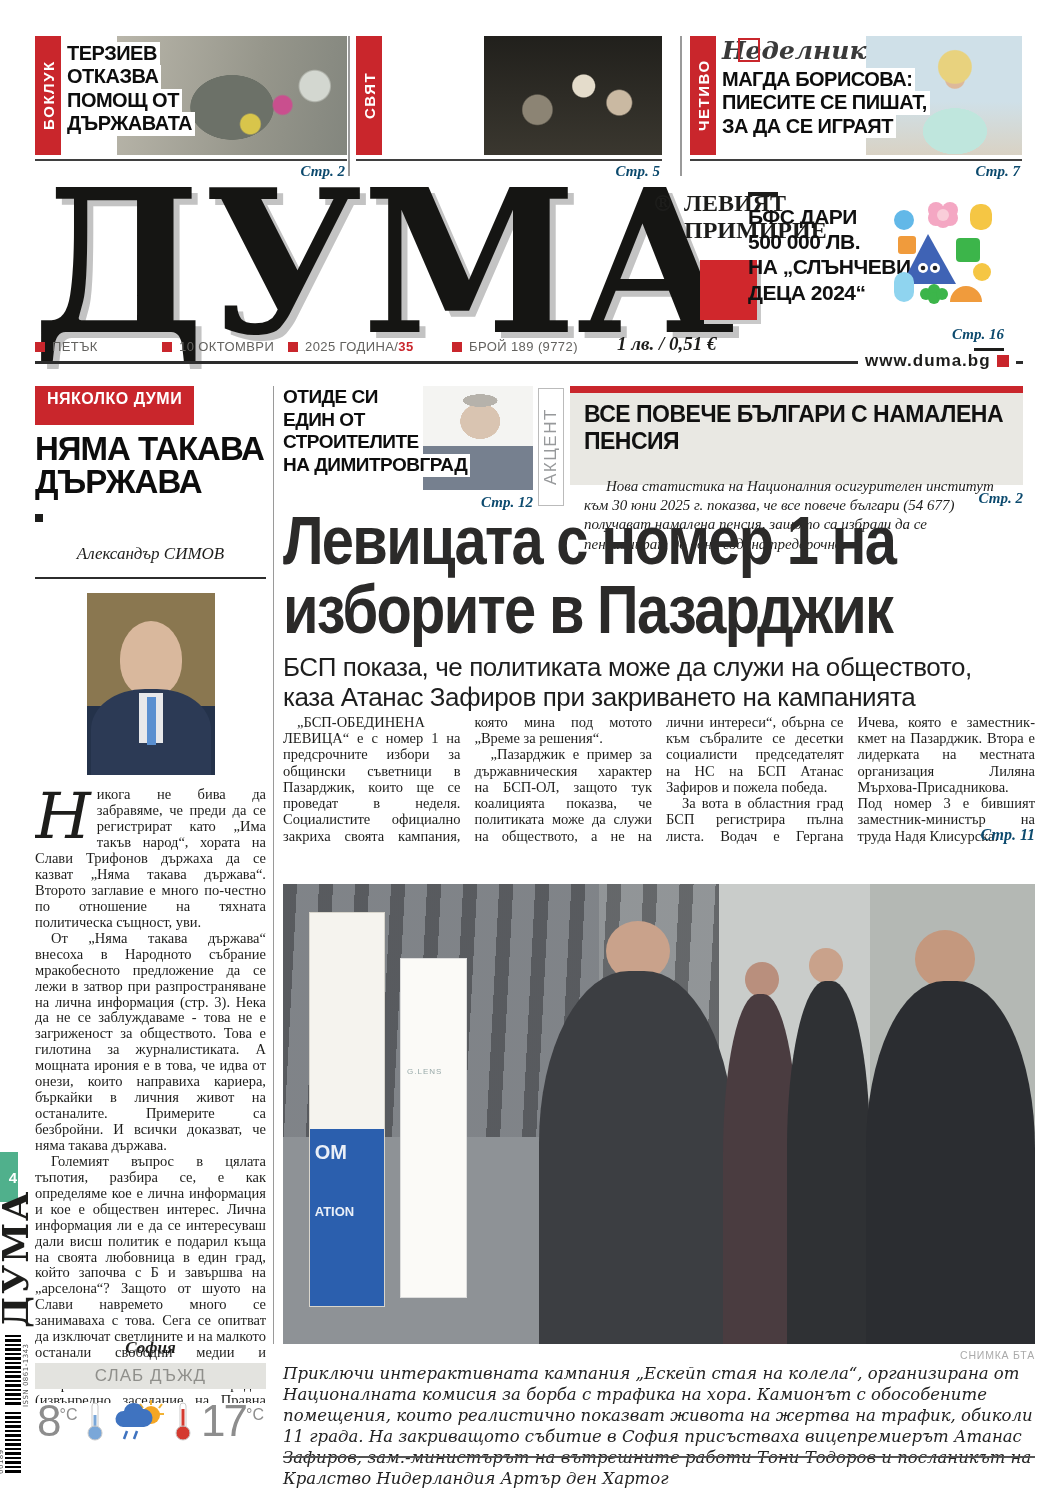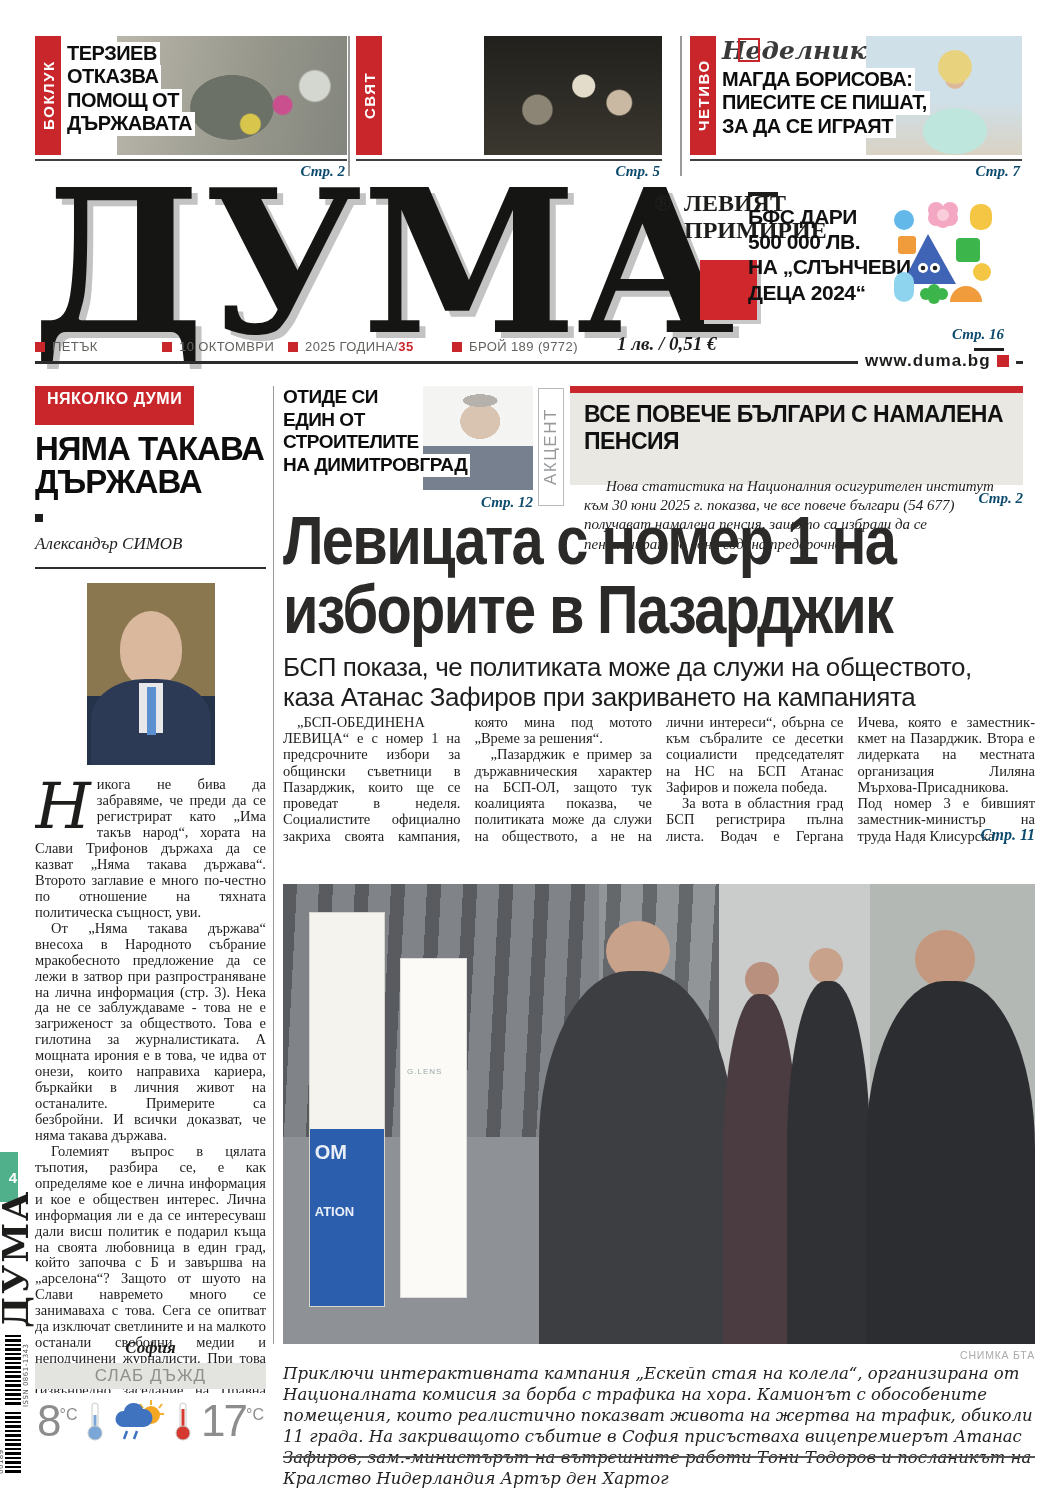--- a/index.html
+++ b/index.html
@@ -68,21 +68,21 @@
   .price{font:bold italic 19px "Liberation Serif",serif;}
   .mainrule{background:#2c2c2c;height:3px;}
   .website{font:bold 17px "Liberation Sans",sans-serif;letter-spacing:1px;background:#fff;padding:0 7px;}
   .website .sq{display:inline-block;width:12px;height:12px;background:var(--red);margin-left:6px;vertical-align:-1px;}
 
   
   .kicker{display:inline-block;background:var(--red);color:#fff;
     font:bold 16px "Liberation Sans",sans-serif;padding:4px 12px 17px;letter-spacing:.5px;}
   .op-title{font:800 33px/0.99 "Liberation Sans",sans-serif;letter-spacing:-1px;color:#0d0d0d;margin-top:8px;}
   .sq-bullet{width:8px;height:8px;background:#1d1d1b;margin-top:16px;}
-  .author{font:italic 17px "Liberation Serif",serif;margin-top:12px;}
+  .author{font:italic 17px "Liberation Serif",serif;margin-top:22px;text-align:center;}
   .oprule{height:2px;background:#2c2c2c;margin-top:13px;}
   .portrait{width:128px;height:182px;margin:14px auto 0;position:relative;overflow:hidden;
     background:linear-gradient(180deg,#8a7750 0 62%,#24324a 62%);}
   .portrait .face{position:absolute;left:33px;top:28px;width:62px;height:76px;border-radius:50% 50% 46% 46%;background:#d9b89d;}
   .portrait .shoulders{position:absolute;left:4px;top:96px;width:120px;height:90px;border-radius:45% 45% 0 0;background:#2c3a55;}
   .portrait .shirt{position:absolute;left:52px;top:100px;width:24px;height:50px;background:#e8e8ea;}
   .portrait .tie{position:absolute;left:60px;top:104px;width:9px;height:48px;background:#5a8fd0;}
   .op-body{font:14.5px/1.1 "Liberation Serif",serif;text-align:justify;margin-top:12px;overflow:hidden;}
   .op-body p{text-indent:16px;}
   .op-body p.first{text-indent:0;}

